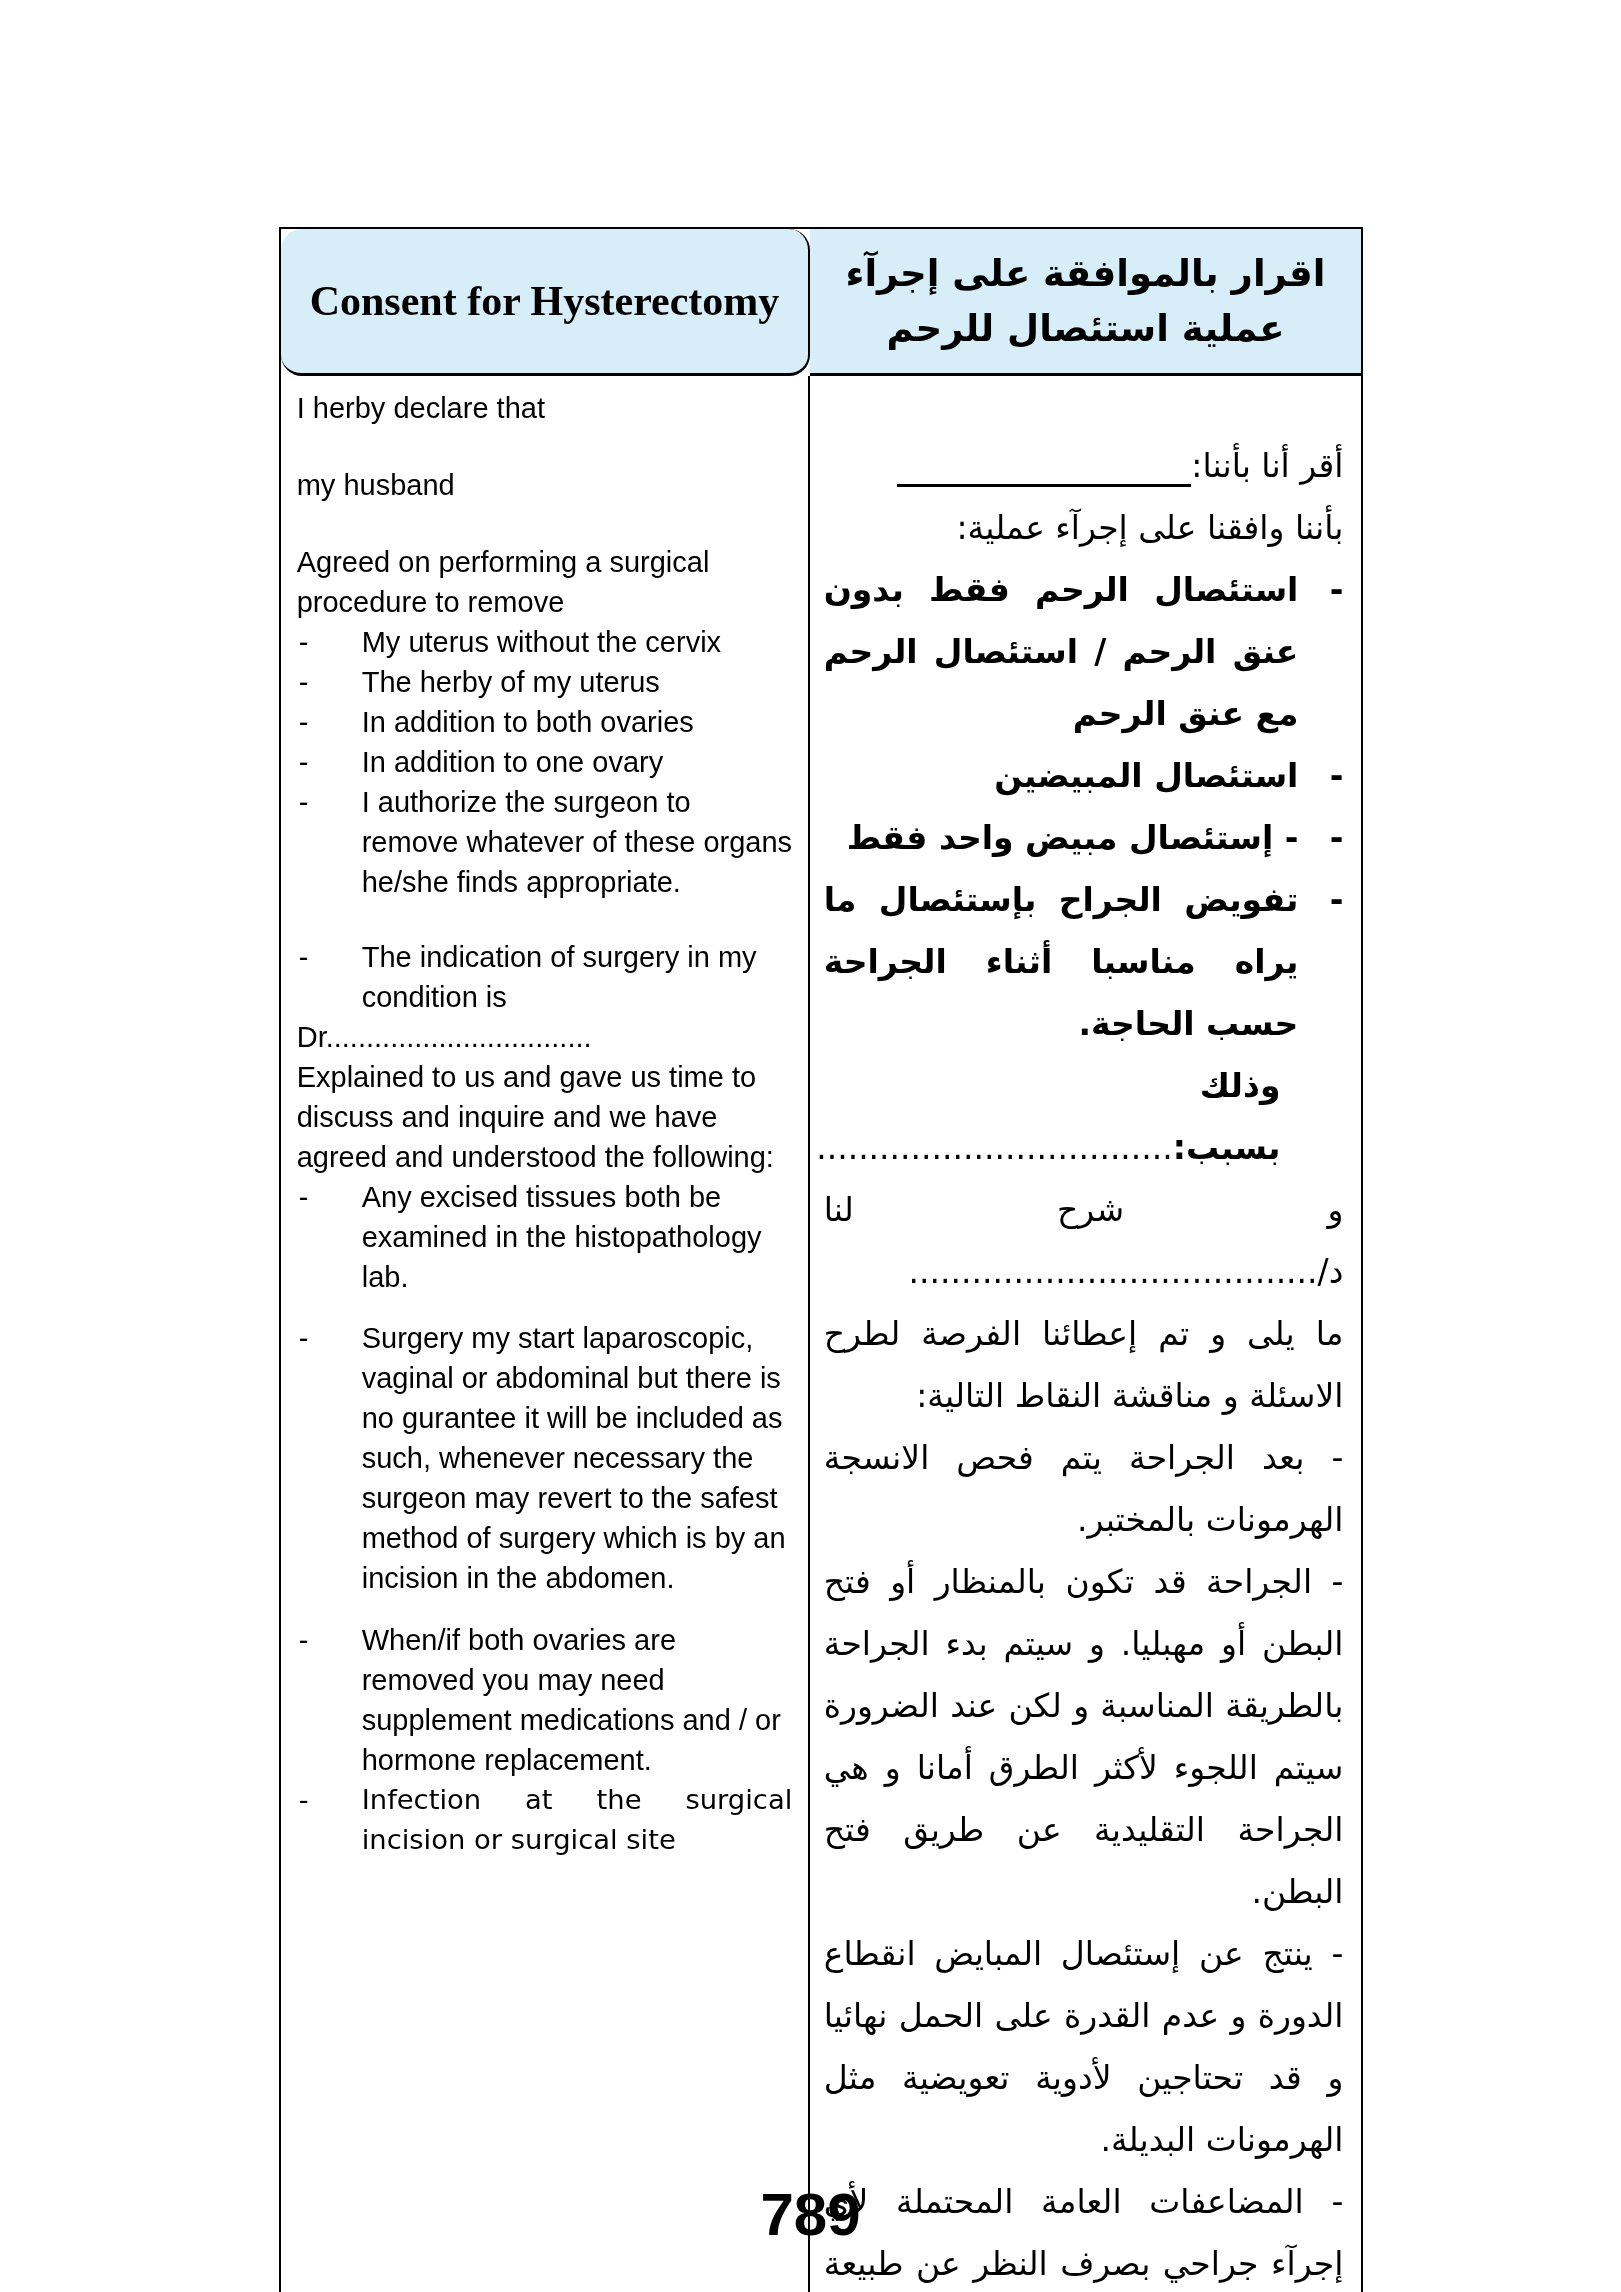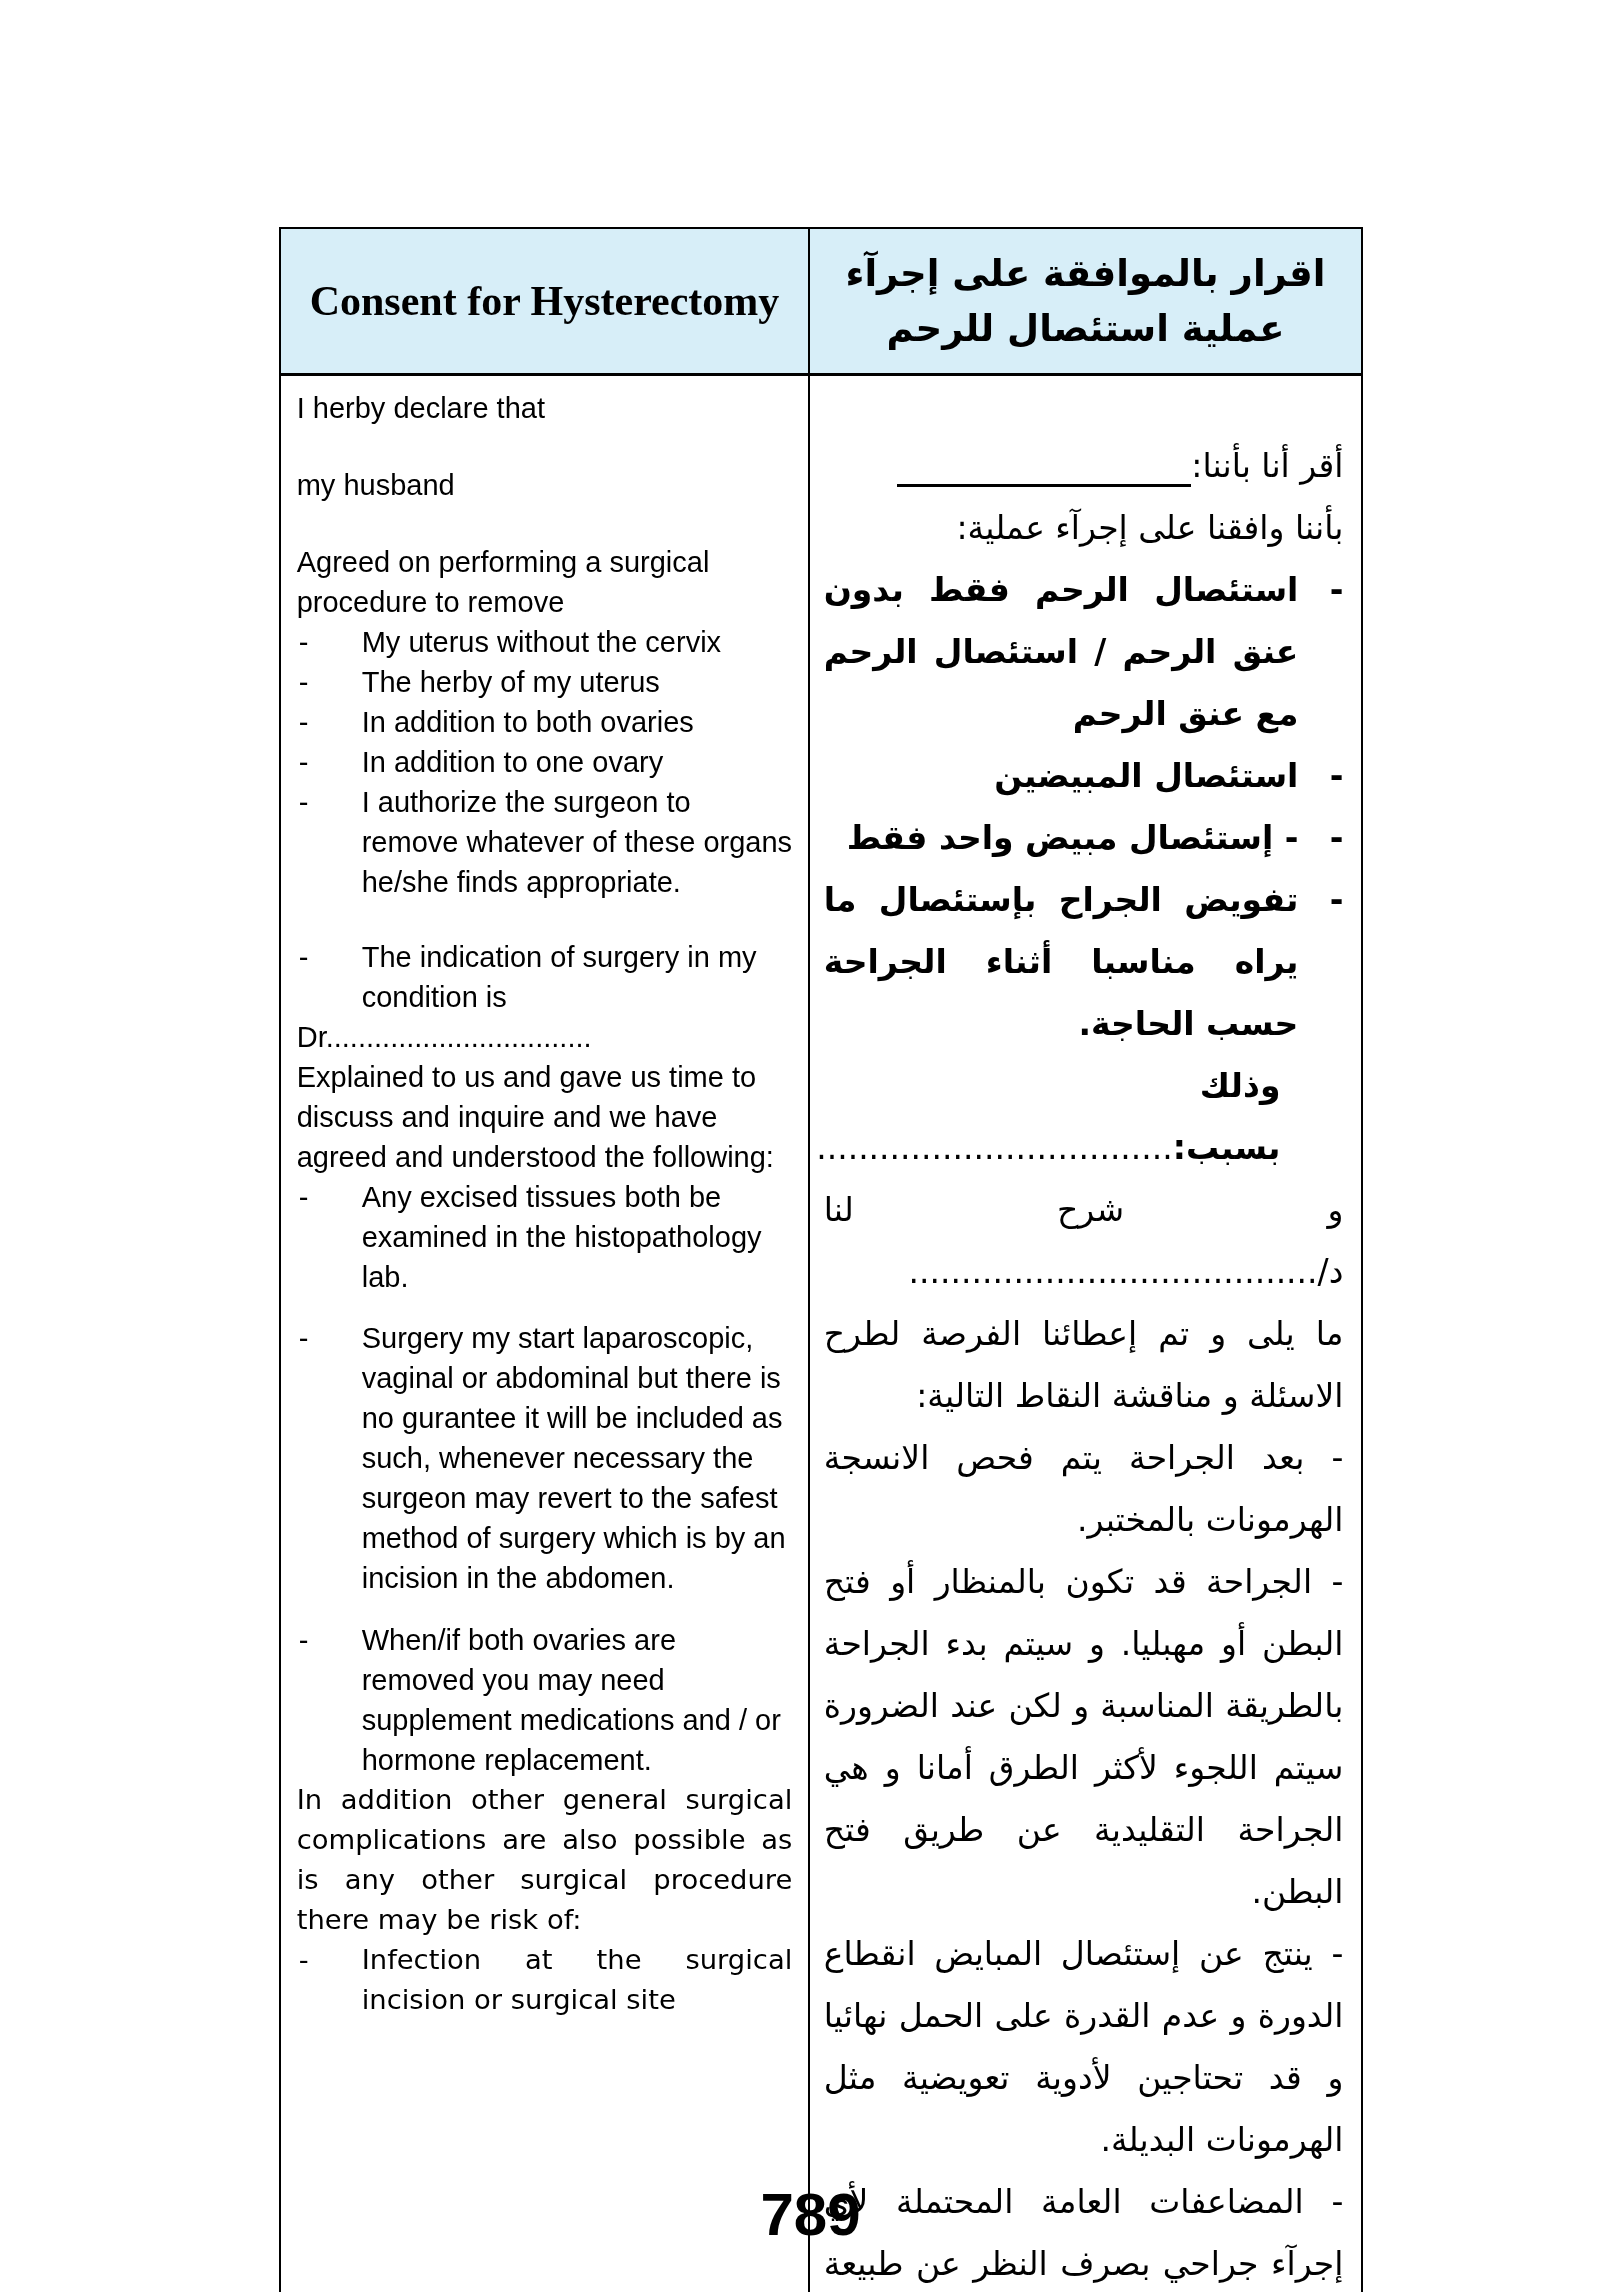--- a/index.html
+++ b/index.html
@@ -25,21 +25,21 @@
   }
   .cell { min-width: 0; }
   .hdr {
     background: #d7eef8;
     border-bottom: 3.9px solid #000;
     height: 147px;
     display: flex;
     align-items: center;
     justify-content: center;
   }
-  .hdr-en { border-right: 2.9px solid #000; }
+  .hdr-en { border-right: 2.9px solid #000; border-radius: 21px; }
   .title-en {
     font-family: "Liberation Serif", serif;
     font-weight: bold;
     font-size: 42px;
     text-align: center;
   }
   .title-ar {
     font-family: "DejaVu Sans", sans-serif;
     font-weight: bold;
     font-size: 37px;
@@ -161,21 +161,20 @@
       </div>
       <div class="en-li mt-sm">
         <span class="dash">-</span>
         <div class="li-text">Surgery my start laparoscopic, vaginal or abdominal but there is no gurantee it will be included as such, whenever necessary the surgeon may revert to the safest method of surgery which is by an incision in the abdomen.</div>
       </div>
       <div class="en-li mt-sm">
         <span class="dash">-</span>
         <div class="li-text">When/if both ovaries are removed you may need supplement medications and / or hormone replacement.</div>
       </div>
 
-      <p class="tight alt-font alt-indent">In addition other general surgical complications are also possible as is any other surgical procedure there may be risk of:</p>
 
       <div class="en-li alt-font">
         <span class="dash">-</span>
         <div class="li-text just">Infection at the surgical incision or surgical site</div>
       </div>
     </div>
 
     <div class="cell body-ar" dir="rtl">
       <p><span>أقر أنا بأننا:</span><span class="blank w1"></span></p>
       <p>بأننا وافقنا على إجرآء عملية:</p>

